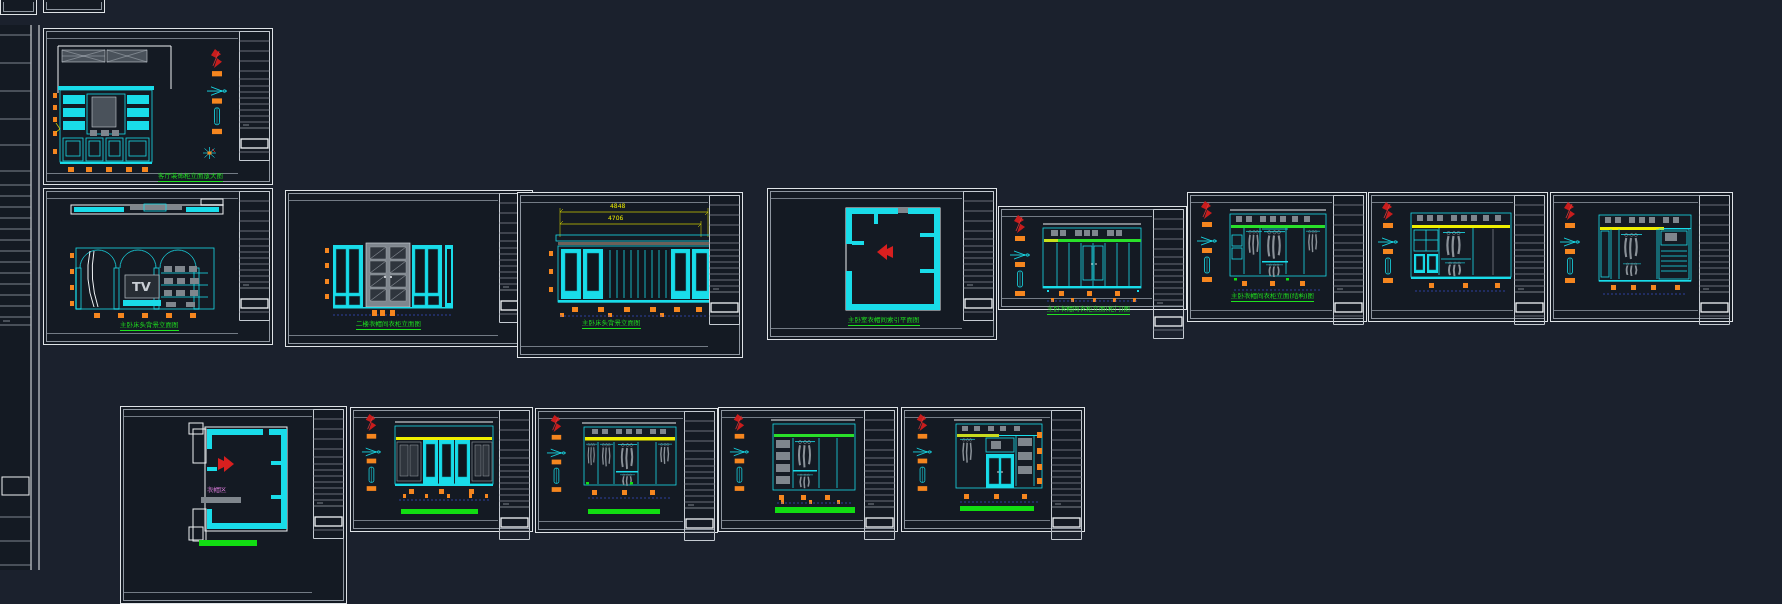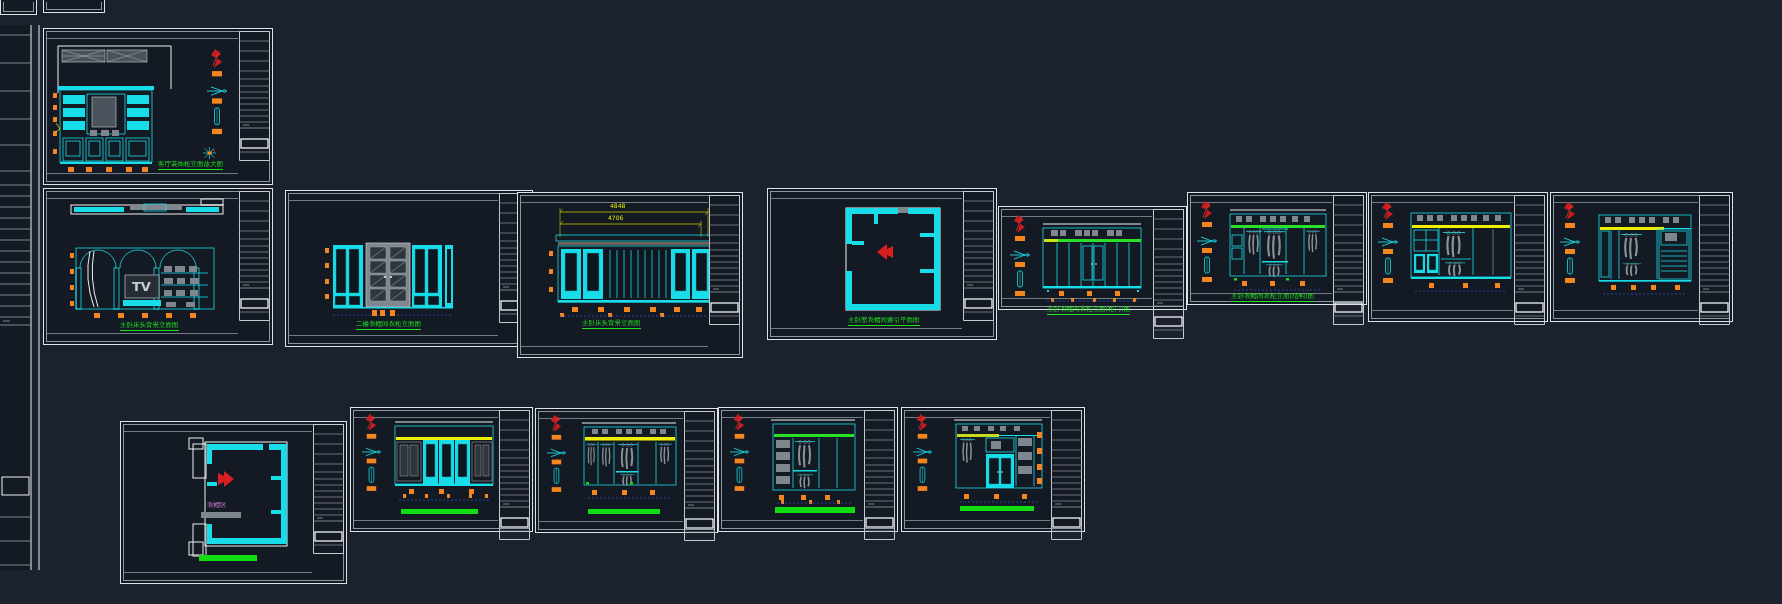--- a/index.html
+++ b/index.html
@@ -147,21 +147,21 @@
       <rect x="22" y="136" width="6" height="5"></rect>
         <rect x="40" y="136" width="6" height="5"></rect>
         <rect x="60" y="136" width="6" height="5"></rect>
         <rect x="80" y="136" width="6" height="5"></rect>
         <rect x="96" y="136" width="6" height="5"></rect>
     </g>
     <path d="M10,92 l4,6 l-4,3" class="y"></path>
     <use href="#figsym" transform="translate(160,17) scale(1,1.05)"></use>
     <use href="#starsym" transform="translate(157,116)"></use>
   </svg>
-  <span class="cap" style="left:114px;top:132px">客厅装饰柜立面放大图</span>
+  <span class="cap" style="left:114px;top:144px">客厅装饰柜立面放大图</span>
 </div>
 
 <div class="sheet" style="left:43px;top:188px;width:230px;height:157px">
   <div class="mline t"></div>
   <div class="mline b"></div>
   <svg class="tcol" viewBox="0 0 31 130" preserveAspectRatio="none">
       <use href="#tcolsym"></use>
     </svg>
   <svg class="art" width="193" height="151" viewBox="0 0 193 151">
     <rect x="25" y="14" width="152" height="9" class="w"></rect>
@@ -373,21 +373,21 @@
         <rect x="112" y="89" width="3" height="4"></rect>
         <rect x="132" y="89" width="3" height="4"></rect>
     </g>
     <rect x="46" y="81" width="2" height="2" class="cfill"></rect>
       <rect x="136" y="81" width="2" height="2" class="cfill"></rect>
     <path d="M46,92 H138" class="dimb"></path>
   </svg>
   <span class="cap" style="left:48px;top:99px">主卧衣帽间衣柜立面(柜门)图</span>
 </div>
 
-<div class="sheet" style="left:1187px;top:192px;width:180px;height:113px">
+<div class="sheet" style="left:1187px;top:192px;width:180px;height:130px">
   <div class="mline t"></div>
   <div class="mline b"></div>
   <svg class="tcol" viewBox="0 0 31 130" preserveAspectRatio="none">
       <use href="#tcolsym"></use>
     </svg>
   <svg class="art" width="143" height="124" viewBox="0 0 143 124">
     <use href="#figsym" transform="translate(6,5)"></use>
     <path d="M40,15 H136" class="w"></path>
     <rect x="40" y="19" width="96" height="62" class="c"></rect>
     <g class="ifill">
@@ -494,21 +494,21 @@
     <g class="ofill">
       <rect x="58" y="90" width="5" height="5"></rect>
         <rect x="78" y="90" width="5" height="5"></rect>
         <rect x="98" y="90" width="5" height="5"></rect>
         <rect x="122" y="90" width="5" height="5"></rect>
     </g>
     <path d="M50,99 H134" class="dimb"></path>
   </svg>
 </div>
 
-<div class="sheet" style="left:120px;top:421px;width:227px;height:163px">
+<div class="sheet" style="left:120px;top:406px;width:227px;height:198px">
   <div class="mline t"></div>
   <div class="mline b"></div>
   <svg class="tcol" viewBox="0 0 31 130" preserveAspectRatio="none">
       <use href="#tcolsym"></use>
     </svg>
   <svg class="art" width="190" height="157" viewBox="0 0 190 157">
     <rect x="70" y="20" width="13" height="34" class="w"></rect>
     <rect x="70" y="100" width="13" height="32" class="w"></rect>
     <rect x="66" y="14" width="14" height="11" class="w"></rect>
     <rect x="66" y="118" width="14" height="13" class="w"></rect>

